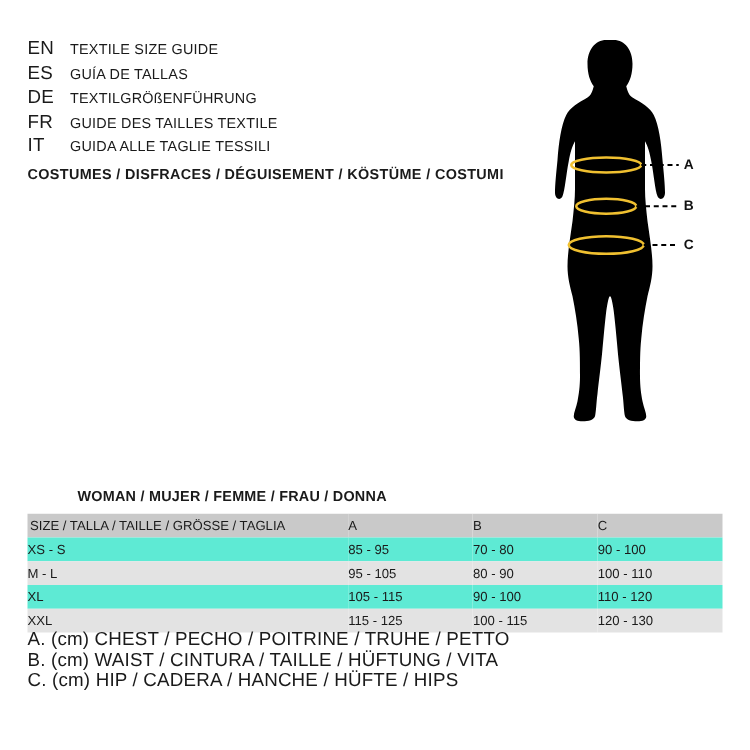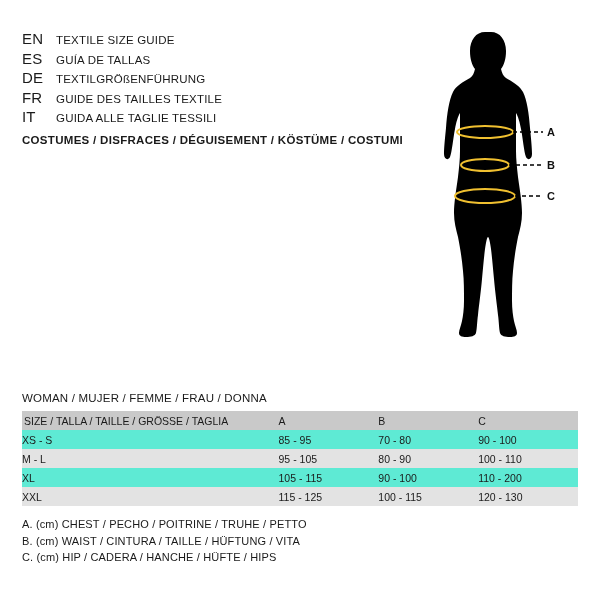--- a/index.html
+++ b/index.html
@@ -78,23 +78,24 @@
 
   
   .table-block {
     position: absolute;
     left: 22px;
     top: 392px;
     width: 556px;
   }
   .woman-title {
     font-size: 11.5px;
-    font-weight: normal;
+    font-weight: bold;
     letter-spacing: 0.2px;
     margin-bottom: 7px;
+    margin-left: 40px;
   }
   table.size-table {
     width: 100%;
     border-collapse: collapse;
     font-size: 10.5px;
   }
   table.size-table th,
   table.size-table td {
     padding: 2px 0 2px 0;
     text-align: left;
@@ -119,22 +120,22 @@
   .col-a { width: 100px; text-align: left; }
   .col-b { width: 100px; text-align: left; }
   .col-c { width: 100px; text-align: left; }
   th.col-a, th.col-b, th.col-c,
   td.col-a, td.col-b, td.col-c { text-align: left; }
   th.hdr-center { text-align: left; }
 
   .legend {
     position: absolute;
     left: 22px;
-    top: 516px;
-    font-size: 11px;
+    top: 504px;
+    font-size: 15px;
     line-height: 16.5px;
     letter-spacing: 0.15px;
   }
   .legend div { white-space: nowrap; }
 </style>
 </head>
 <body>
 
 <div class="page">
 
@@ -252,21 +253,21 @@
         <tr class="row-even">
           <td class="col-size">M - L</td>
           <td class="col-a">95 - 105</td>
           <td class="col-b">80 - 90</td>
           <td class="col-c">100 - 110</td>
         </tr>
         <tr class="row-odd">
           <td class="col-size">XL</td>
           <td class="col-a">105 - 115</td>
           <td class="col-b">90 - 100</td>
-          <td class="col-c">110 - 200</td>
+          <td class="col-c">110 - 120</td>
         </tr>
         <tr class="row-even">
           <td class="col-size">XXL</td>
           <td class="col-a">115 - 125</td>
           <td class="col-b">100 - 115</td>
           <td class="col-c">120 - 130</td>
         </tr>
       </tbody>
     </table>
   </div>

